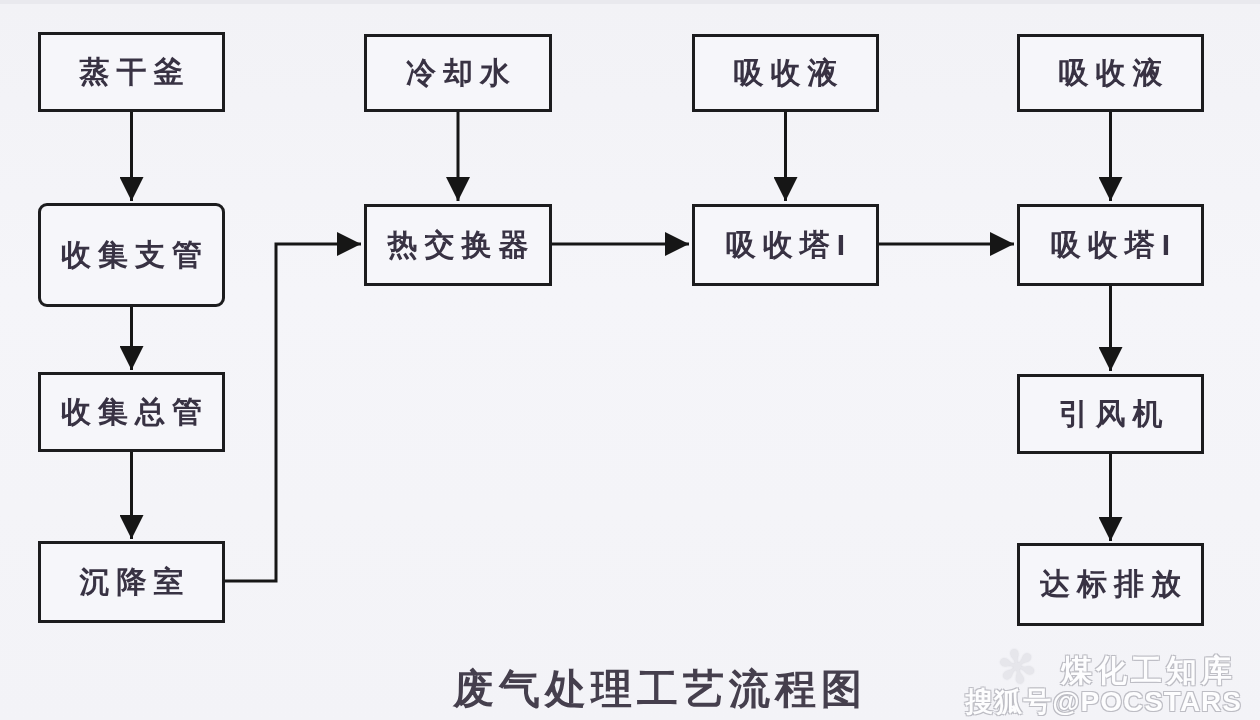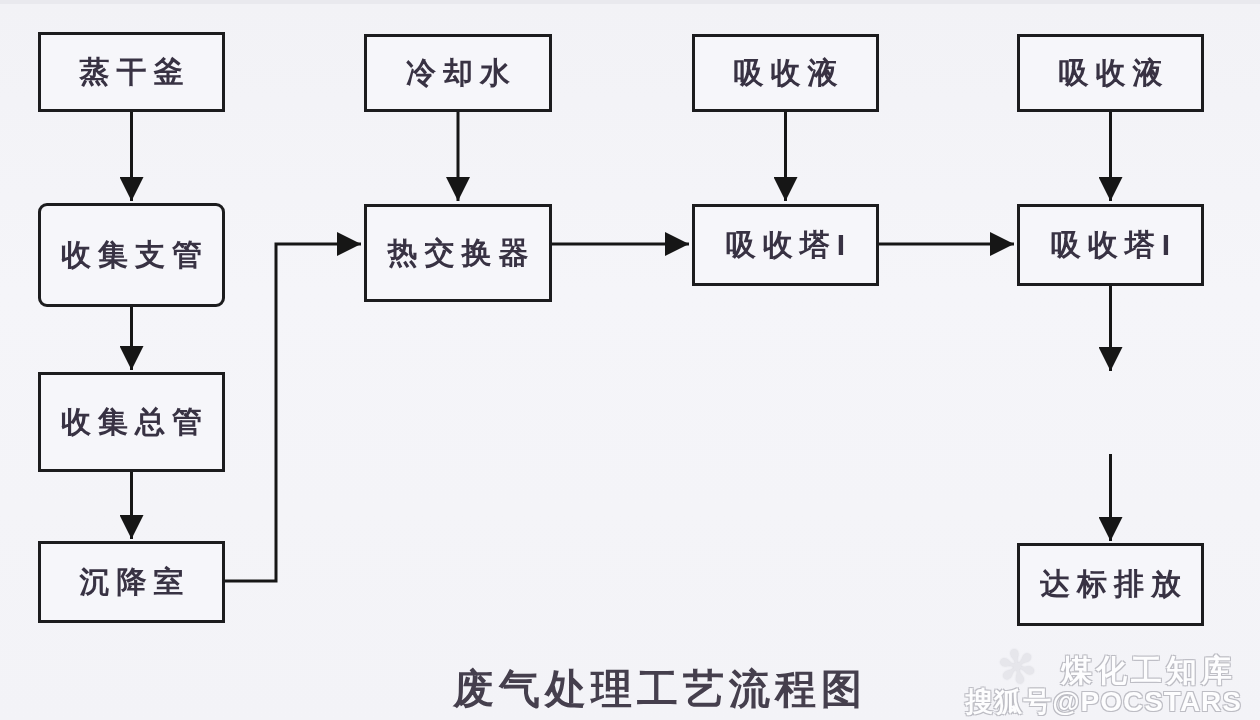--- a/index.html
+++ b/index.html
@@ -107,31 +107,32 @@
       <line x1="785.5" y1="108" x2="785.5" y2="197" marker-end="url(#ah)"></line>
       <line x1="879" y1="240" x2="1014" y2="240" marker-end="url(#ah)"></line>
       <line x1="1110.5" y1="108" x2="1110.5" y2="197" marker-end="url(#ah)"></line>
       <line x1="1110.5" y1="282" x2="1110.5" y2="367" marker-end="url(#ah)"></line>
       <line x1="1110.5" y1="450" x2="1110.5" y2="537" marker-end="url(#ah)"></line>
     </g>
   </svg>
 
   <div class="node" style="left:38px; top:28px; width:187px; height:80px;">蒸干釜</div>
   <div class="node" style="left:38px; top:199px; width:187px; height:104px;border-radius:9px;">收集支管</div>
-  <div class="node" style="left:38px; top:368px; width:187px; height:100px;text-align:center;">收集总管</div>
+  <div class="node" style="left:38px; top:368px; width:187px; height:80px;text-align:center;">收集总管</div>
   <div class="node" style="left:38px; top:537px; width:187px; height:82px;">沉降室</div>
 
   <div class="node" style="left:364px; top:30px; width:188px; height:78px;">冷却水</div>
-  <div class="node" style="left:364px; top:200px; width:188px; height:98px;">热交换器</div>
+  <div class="node" style="left:364px; top:200px; width:188px; height:82px;">热交换器</div>
 
   <div class="node" style="left:692px; top:30px; width:187px; height:78px;">吸收液</div>
   <div class="node" style="left:692px; top:200px; width:187px; height:82px;">吸收塔I</div>
 
   <div class="node" style="left:1017px; top:30px; width:187px; height:78px;">吸收液</div>
   <div class="node" style="left:1017px; top:200px; width:187px; height:82px;">吸收塔I</div>
+  <div class="node" style="left:1017px; top:370px; width:187px; height:80px;">引风机</div>
   <div class="node" style="left:1017px; top:539px; width:187px; height:83px;">达标排放</div>
 
   <div class="diagram-title">废气处理工艺流程图</div>
 
   <div class="wm-icon">✻</div>
   <div class="watermark">
     <div class="wm-outline wm-brand">煤化工知库</div>
     <div class="wm-outline wm-account">搜狐号@POCSTARS</div>
   </div>
 

